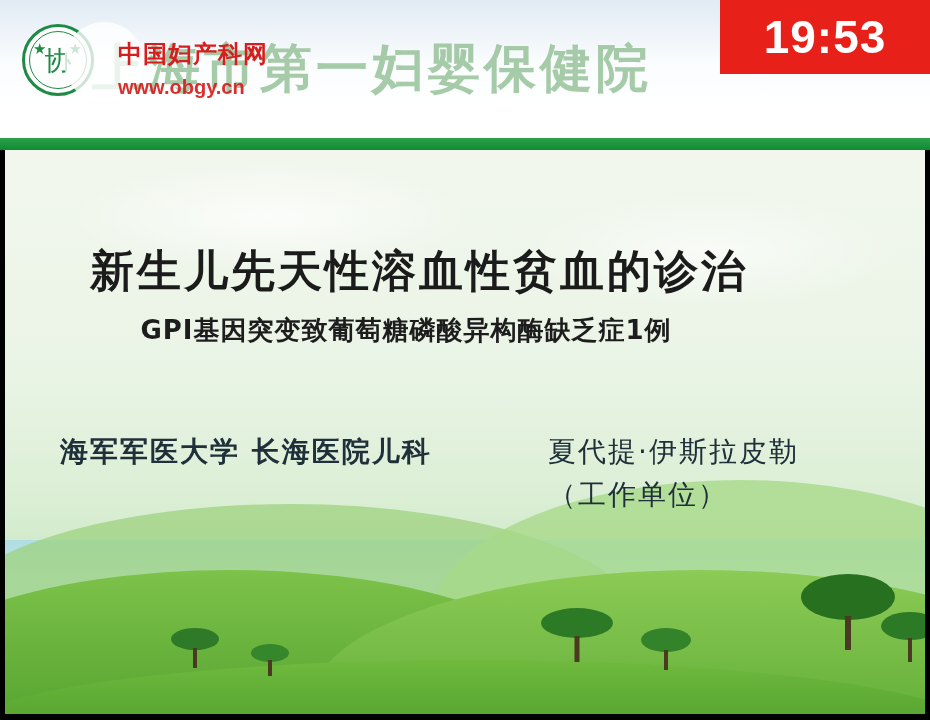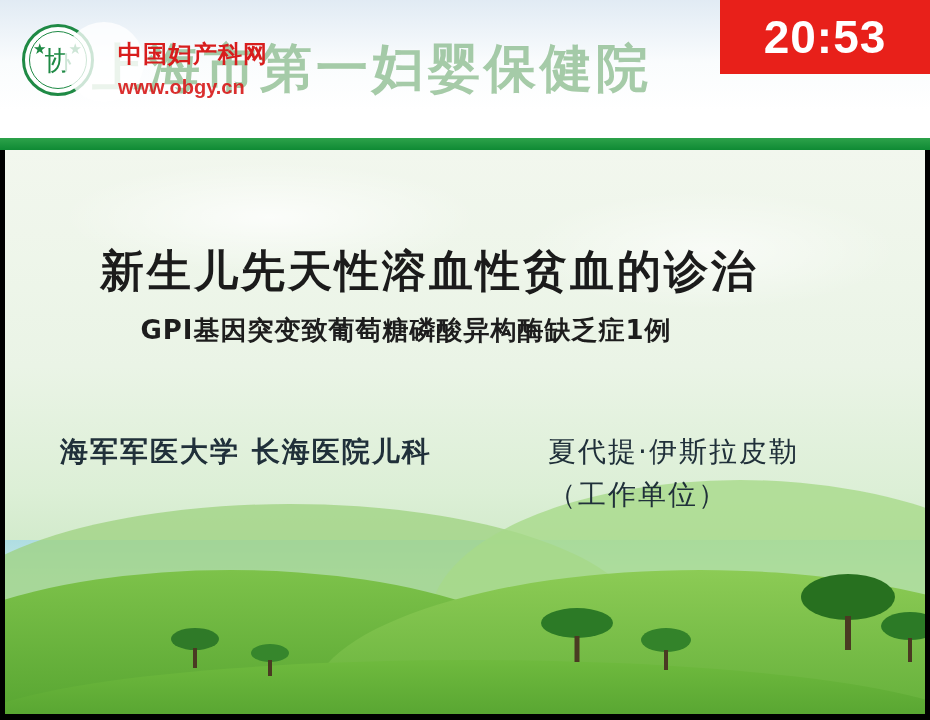--- a/index.html
+++ b/index.html
@@ -287,21 +287,20 @@
     left: 0;
     top: 92px;
     width: 838px;
     text-align: center;
     font-size: 44px;
     font-weight: bold;
     color: #1b1b1b;
     letter-spacing: 3px;
     font-family: "DejaVu Sans", sans-serif;
     z-index: 3;
-    padding-left: 10px;
   }
   #slide-subtitle {
     position: absolute;
     left: 0;
     top: 163px;
     width: 812px;
     text-align: center;
     font-size: 26px;
     font-weight: bold;
     color: #1d1d1d;
@@ -375,21 +374,21 @@
     </div>
 
     <div id="hospital-calligraphy">上海市第一妇婴保健院</div>
 
     <div id="logo-bubble"></div>
 
     <div id="site-name">中国妇产科网</div>
     <div id="site-url">www.obgy.cn</div>
 
     <div id="timer-box">
-      <span id="timer-text">20:53</span>
+      <span id="timer-text">19:53</span>
     </div>
   </div>
 
   <div id="green-bar"></div>
 
   <div id="slide">
 
     <div class="cloud-a"></div>
     <div class="cloud-b"></div>
 

